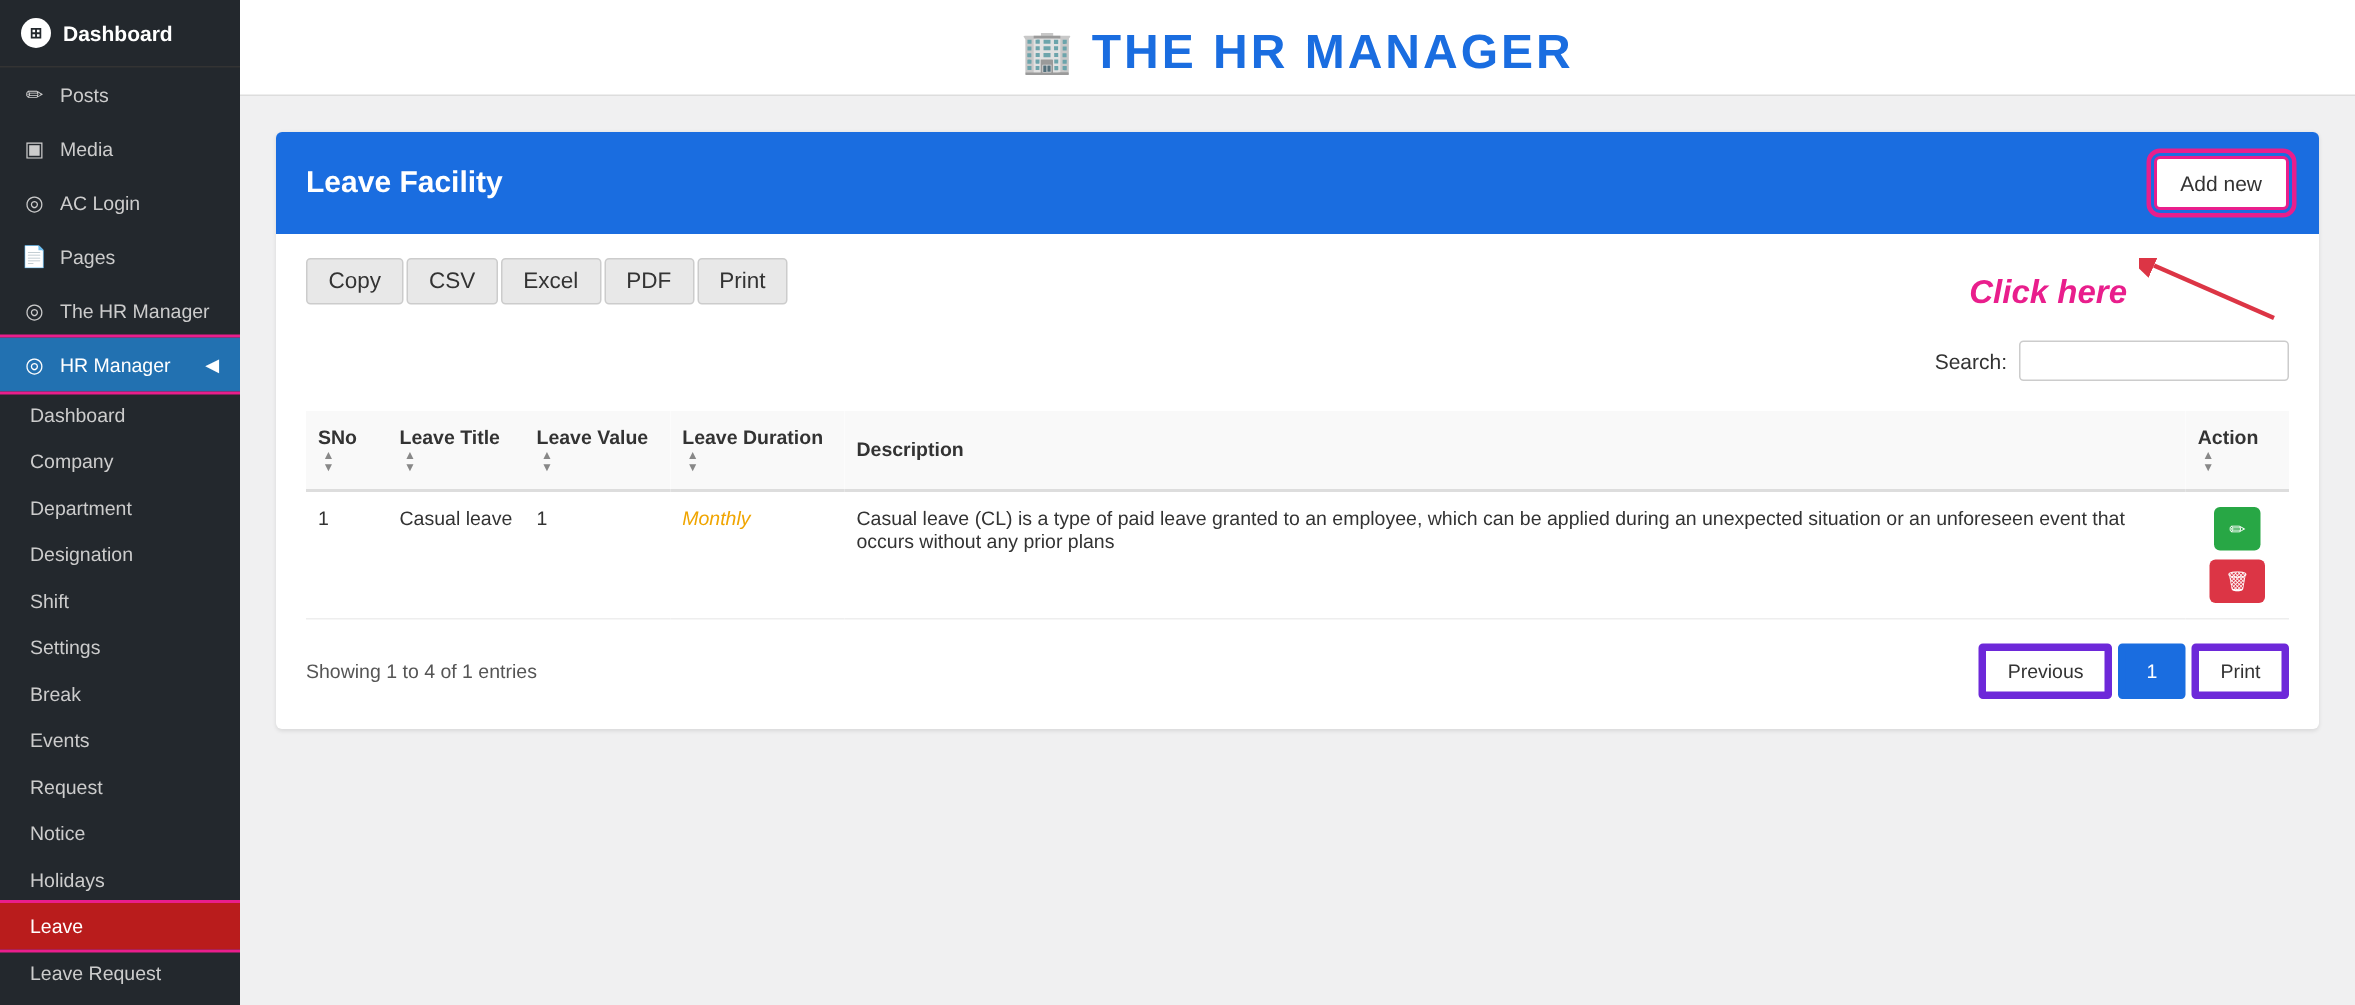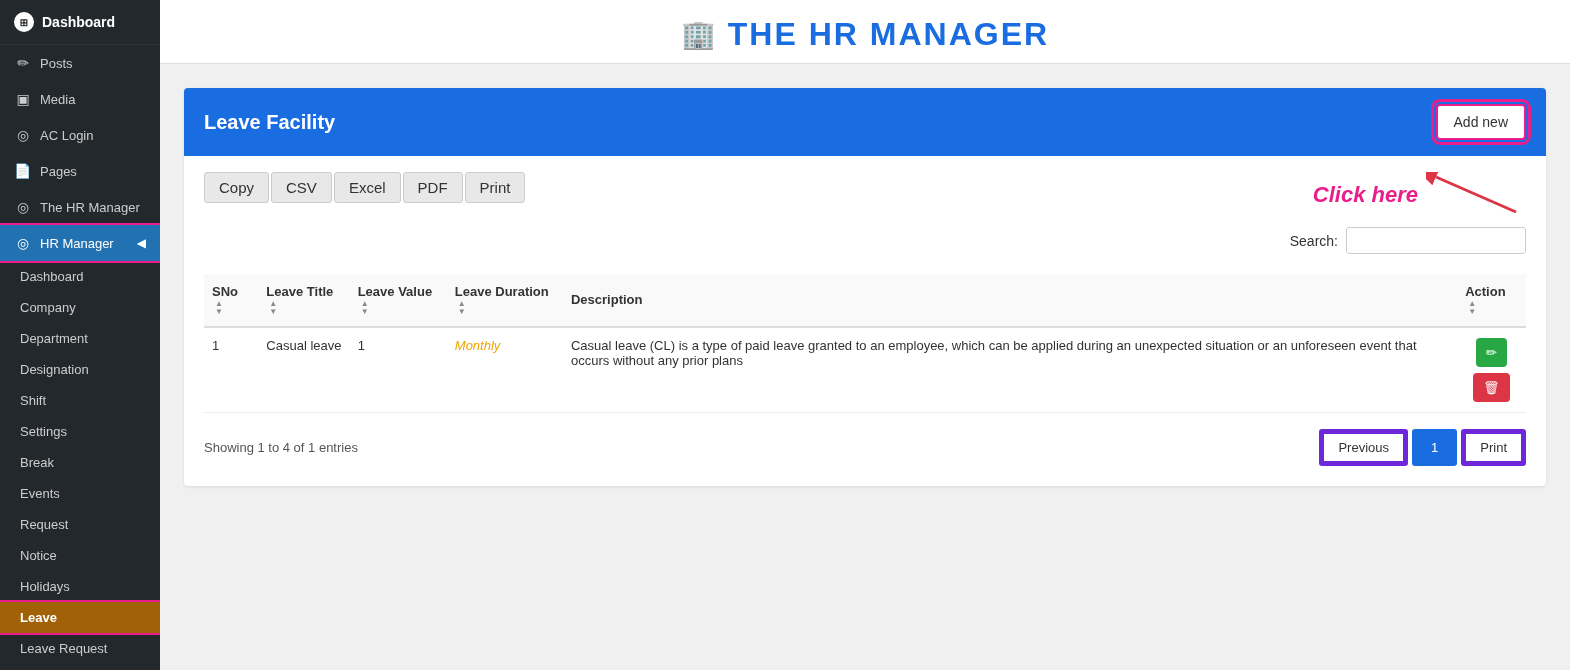--- a/index.html
+++ b/index.html
@@ -58,22 +58,22 @@
       text-align: center;
     }
     .sidebar-sub-item {
       padding: 8px 14px 8px 20px;
       cursor: pointer;
       color: #ccc;
       font-size: 13px;
     }
     .sidebar-sub-item.active-leaf {
       color: #fff;
-      font-weight: bold;
-      background: #a16207;
+      font-weight: normal;
+      background: #b91c1c;
       outline: 2px solid #e91e8c;
     }
 
     
     .main {
       flex: 1;
       display: flex;
       flex-direction: column;
       overflow: hidden;
       background: #f0f0f1;

